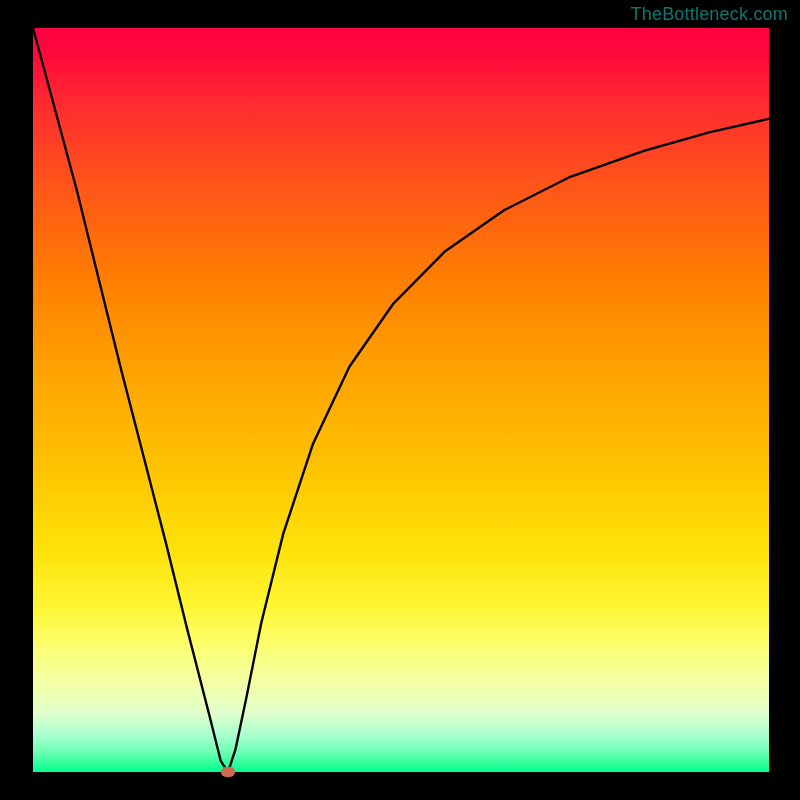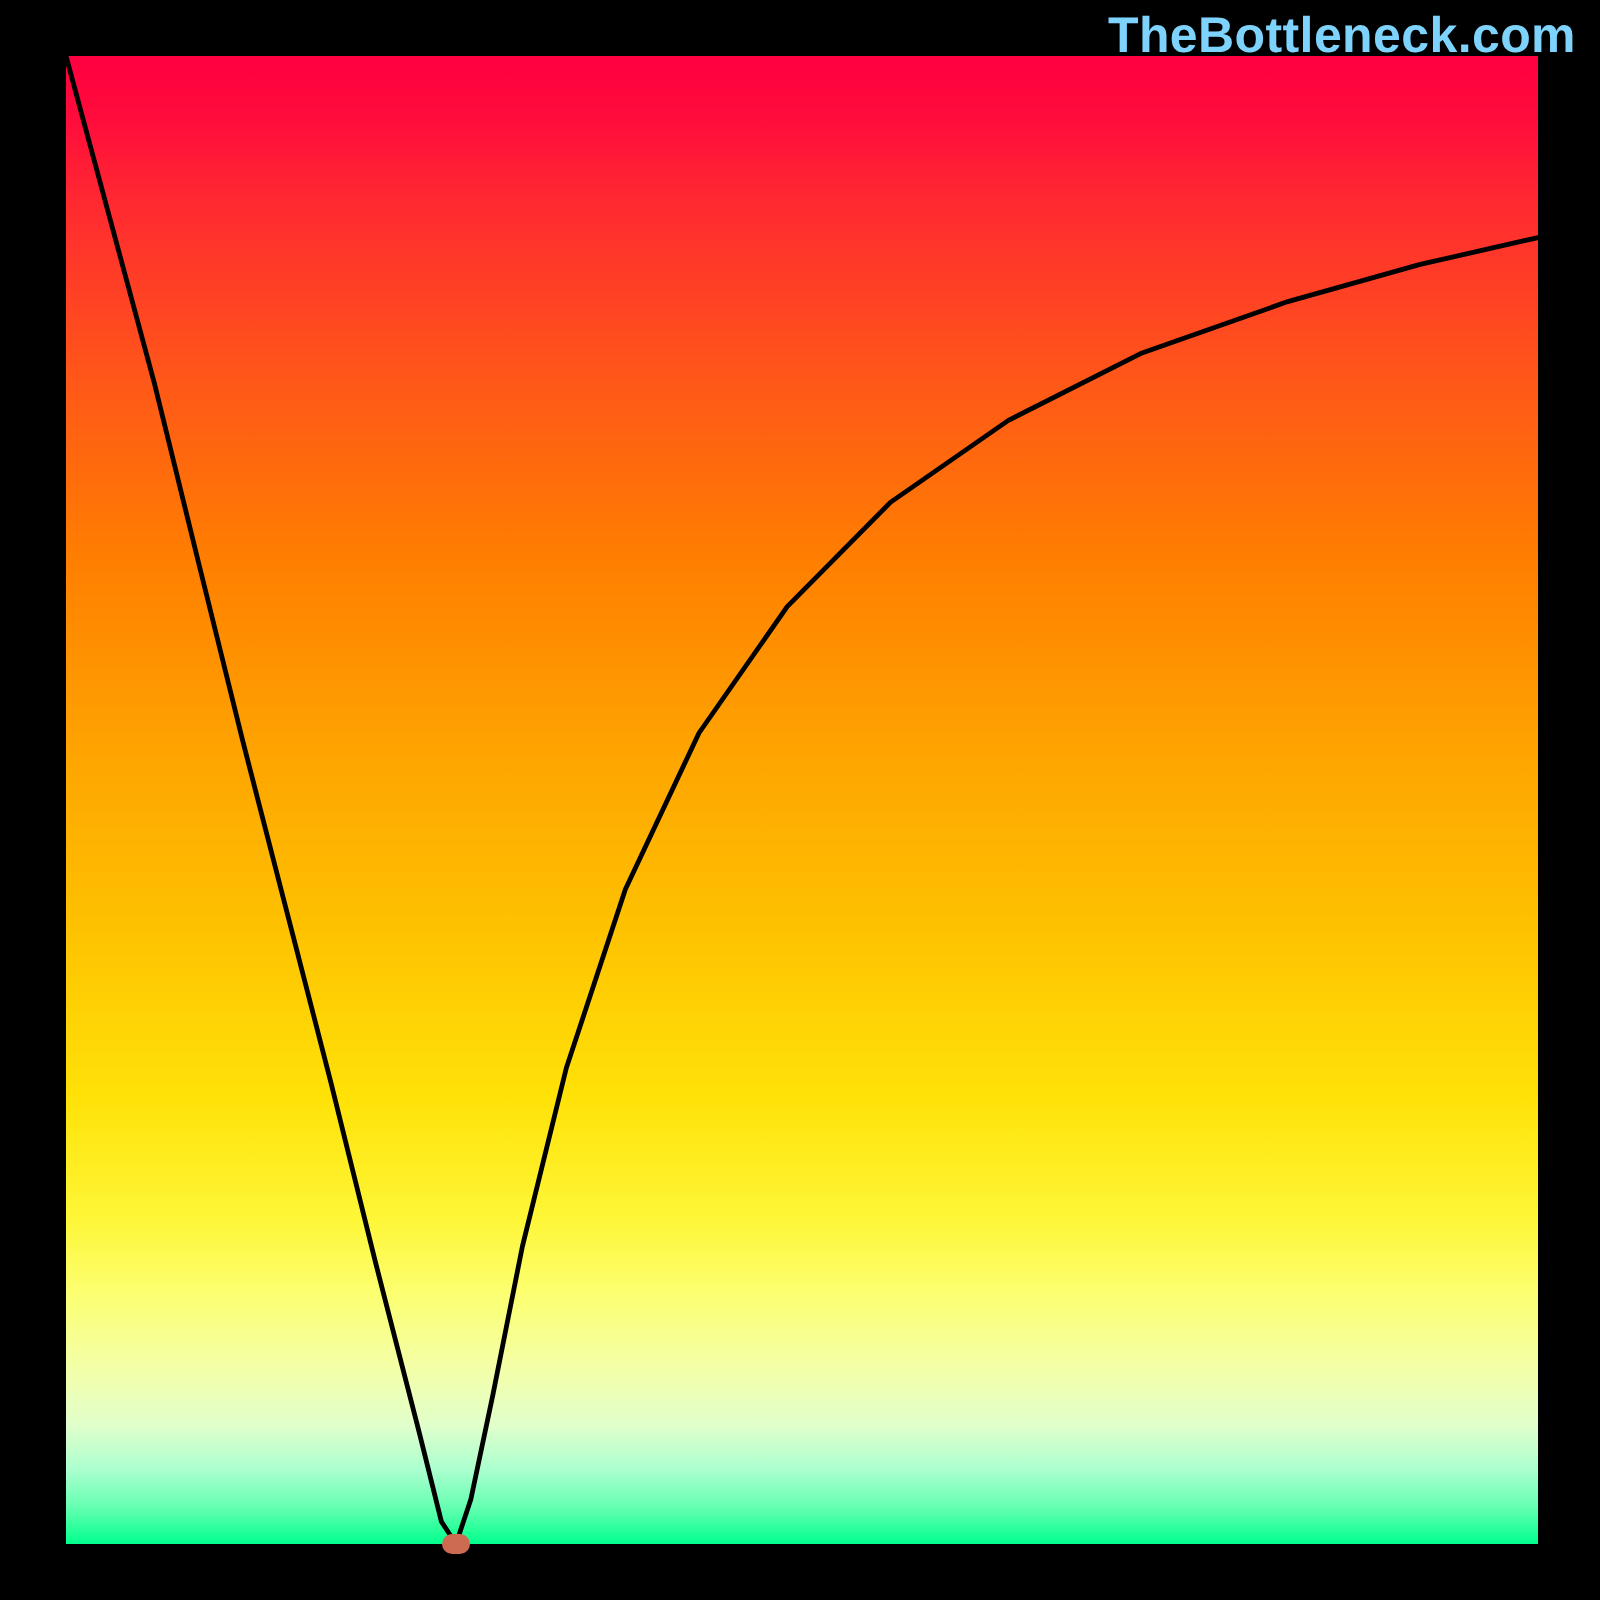--- a/index.html
+++ b/index.html
@@ -33,23 +33,23 @@
       #e1ffcb 92%,
       #abffcf 95%,
       #67ffb1 97.5%,
       #00ff8d 100%
     );
   }
   .watermark {
     position: absolute;
     top: 4px;
     right: 12px;
-    color: #7dd3fc;
-    font-size: 25px;
-    font-weight: 700;
+    color: #0f766e;
+    font-size: 18px;
+    font-weight: 400;
     letter-spacing: 0.2px;
     user-select: none;
   }
   svg.curve {
     position: absolute;
     left: 0;
     top: 0;
     width: 100%;
     height: 100%;
     overflow: visible;

